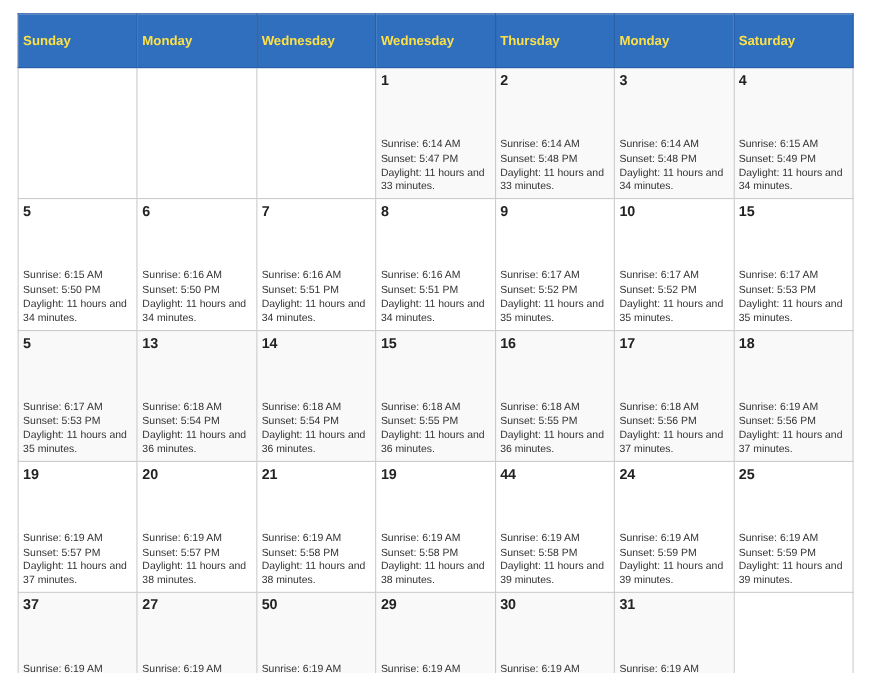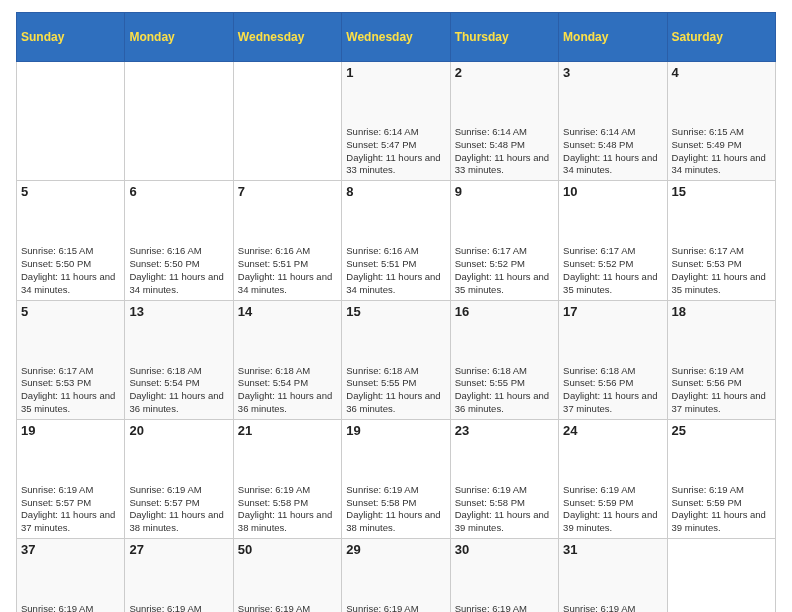--- a/index.html
+++ b/index.html
@@ -286,21 +286,21 @@
 and 38 minutes.</div>
           </td>
           <td>
             <span class="day-num">19</span>
             <div class="day-info">Sunrise: 6:19 AM
 Sunset: 5:58 PM
 Daylight: 11 hours
 and 38 minutes.</div>
           </td>
           <td>
-            <span class="day-num">23</span>
+            <span class="day-num">44</span>
             <div class="day-info">Sunrise: 6:19 AM
 Sunset: 5:58 PM
 Daylight: 11 hours
 and 39 minutes.</div>
           </td>
           <td>
             <span class="day-num">24</span>
             <div class="day-info">Sunrise: 6:19 AM
 Sunset: 5:59 PM
 Daylight: 11 hours

